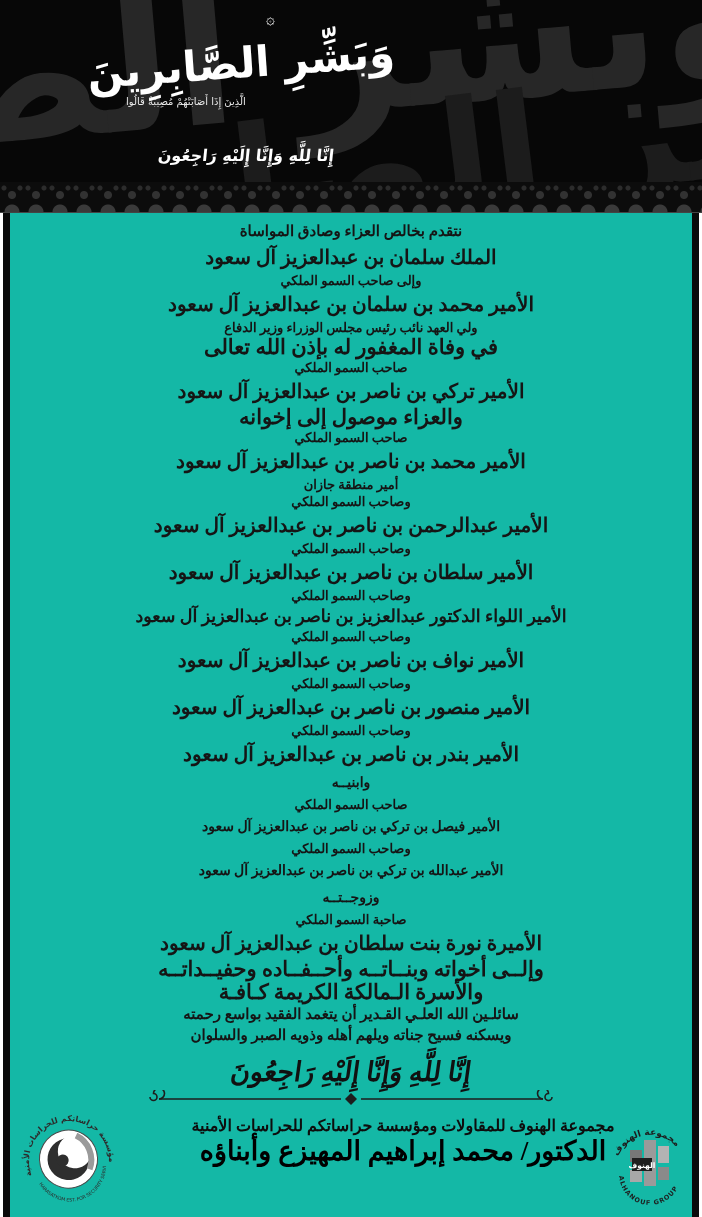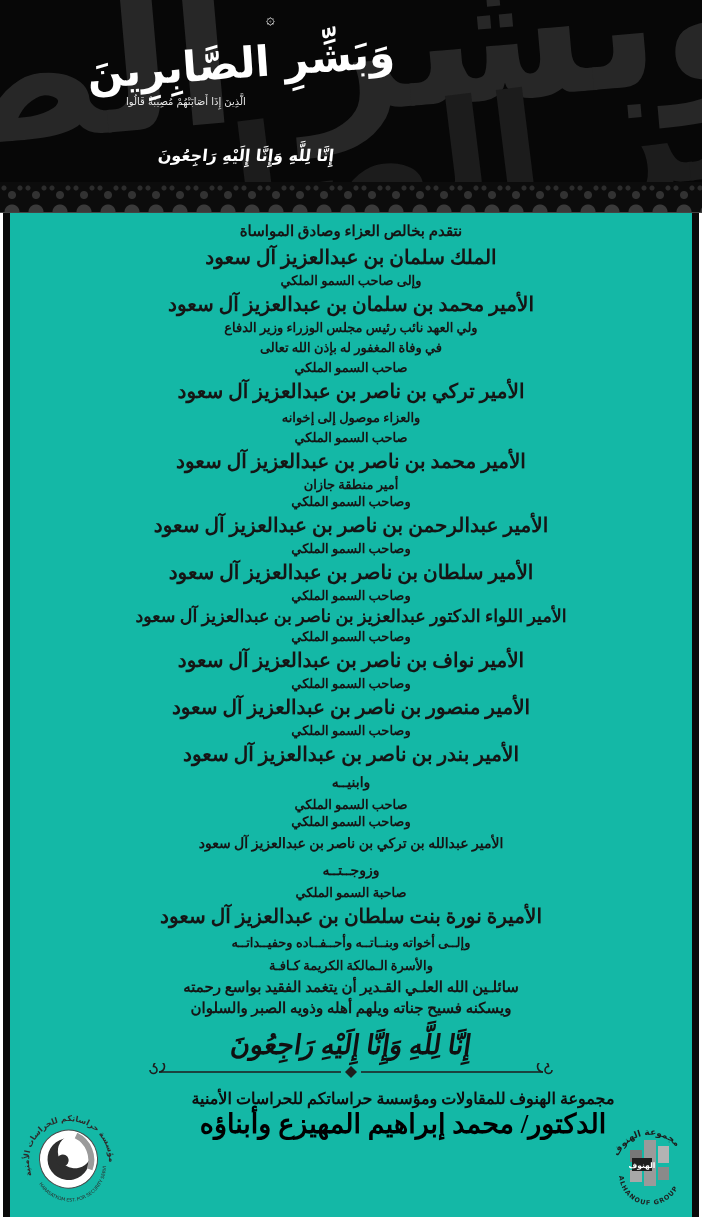--- a/index.html
+++ b/index.html
@@ -24,21 +24,21 @@
       radial-gradient(circle at 4px 6px,#2c2c2c 2px,transparent 3px),
       radial-gradient(circle at 20px 6px,#2c2c2c 2px,transparent 3px);
     background-size:24px 30px;background-repeat:repeat-x;}
   
   .content{box-sizing:border-box;margin:0 3px 3px 3px;height:1074px;background:#14b8a6;
            border-left:7px solid #0a0a0a;border-right:7px solid #0a0a0a;border-bottom:18px solid #0a0a0a;
            padding-top:8px;text-align:center;direction:rtl;color:#151515;font-family:Liberation Serif, serif;}
   .ln{font-weight:bold;white-space:nowrap;}
   .s {font-size:13px;line-height:17px;}
   .ms{font-size:15px;line-height:21px;}
-  .m {font-size:13px;line-height:23px;text-align:center;}
+  .m {font-size:21px;line-height:23px;text-align:center;}
   .ml{font-size:17.5px;line-height:24px;}
   .l {font-size:14px;line-height:27px;}
   .xl{font-size:20px;line-height:30px;}
   
   .f-istirja{margin-top:10px;font-size:27px;font-weight:bold;transform:skewX(-8deg);color:#101010;}
   .f-divider{margin-top:2px;}
   .f-block{padding-right:36px;padding-left:140px;direction:rtl;}
   .f-company{margin-top:4px;font-size:16px;font-weight:bold;color:#0d0d0d;white-space:nowrap;}
   .f-signature{font-size:27px;font-weight:bold;color:#000;white-space:nowrap;}
   .logo{position:absolute;}
@@ -81,20 +81,21 @@
     <div class="ln s">وصاحب السمو الملكي</div>
     <div class="ln ml">الأمير اللواء الدكتور عبدالعزيز بن ناصر بن عبدالعزيز آل سعود</div>
     <div class="ln s">وصاحب السمو الملكي</div>
     <div class="ln xl">الأمير نواف بن ناصر بن عبدالعزيز آل سعود</div>
     <div class="ln s">وصاحب السمو الملكي</div>
     <div class="ln xl">الأمير منصور بن ناصر بن عبدالعزيز آل سعود</div>
     <div class="ln s">وصاحب السمو الملكي</div>
     <div class="ln xl">الأمير بندر بن ناصر بن عبدالعزيز آل سعود</div>
     <div class="ln l">وابنيــه</div>
     <div class="ln s">صاحب السمو الملكي</div>
+    <div class="ln l">الأمير فيصل بن تركي بن ناصر بن عبدالعزيز آل سعود</div>
     <div class="ln s">وصاحب السمو الملكي</div>
     <div class="ln l">الأمير عبدالله بن تركي بن ناصر بن عبدالعزيز آل سعود</div>
     <div class="ln l">وزوجــتــه</div>
     <div class="ln s">صاحبة السمو الملكي</div>
     <div class="ln xl">الأميرة نورة بنت سلطان بن عبدالعزيز آل سعود</div>
     <div class="ln m">وإلــى أخواته وبنــاتــه وأحــفــاده وحفيــداتــه</div>
     <div class="ln m">والأسرة الـمالكة الكريمة كـافـة</div>
     <div class="ln ms">سائلـين الله العلـي القـدير أن يتغمد الفقيد بواسع رحمته</div>
     <div class="ln ms">ويسكنه فسيح جناته ويلهم أهله وذويه الصبر والسلوان</div>
 

